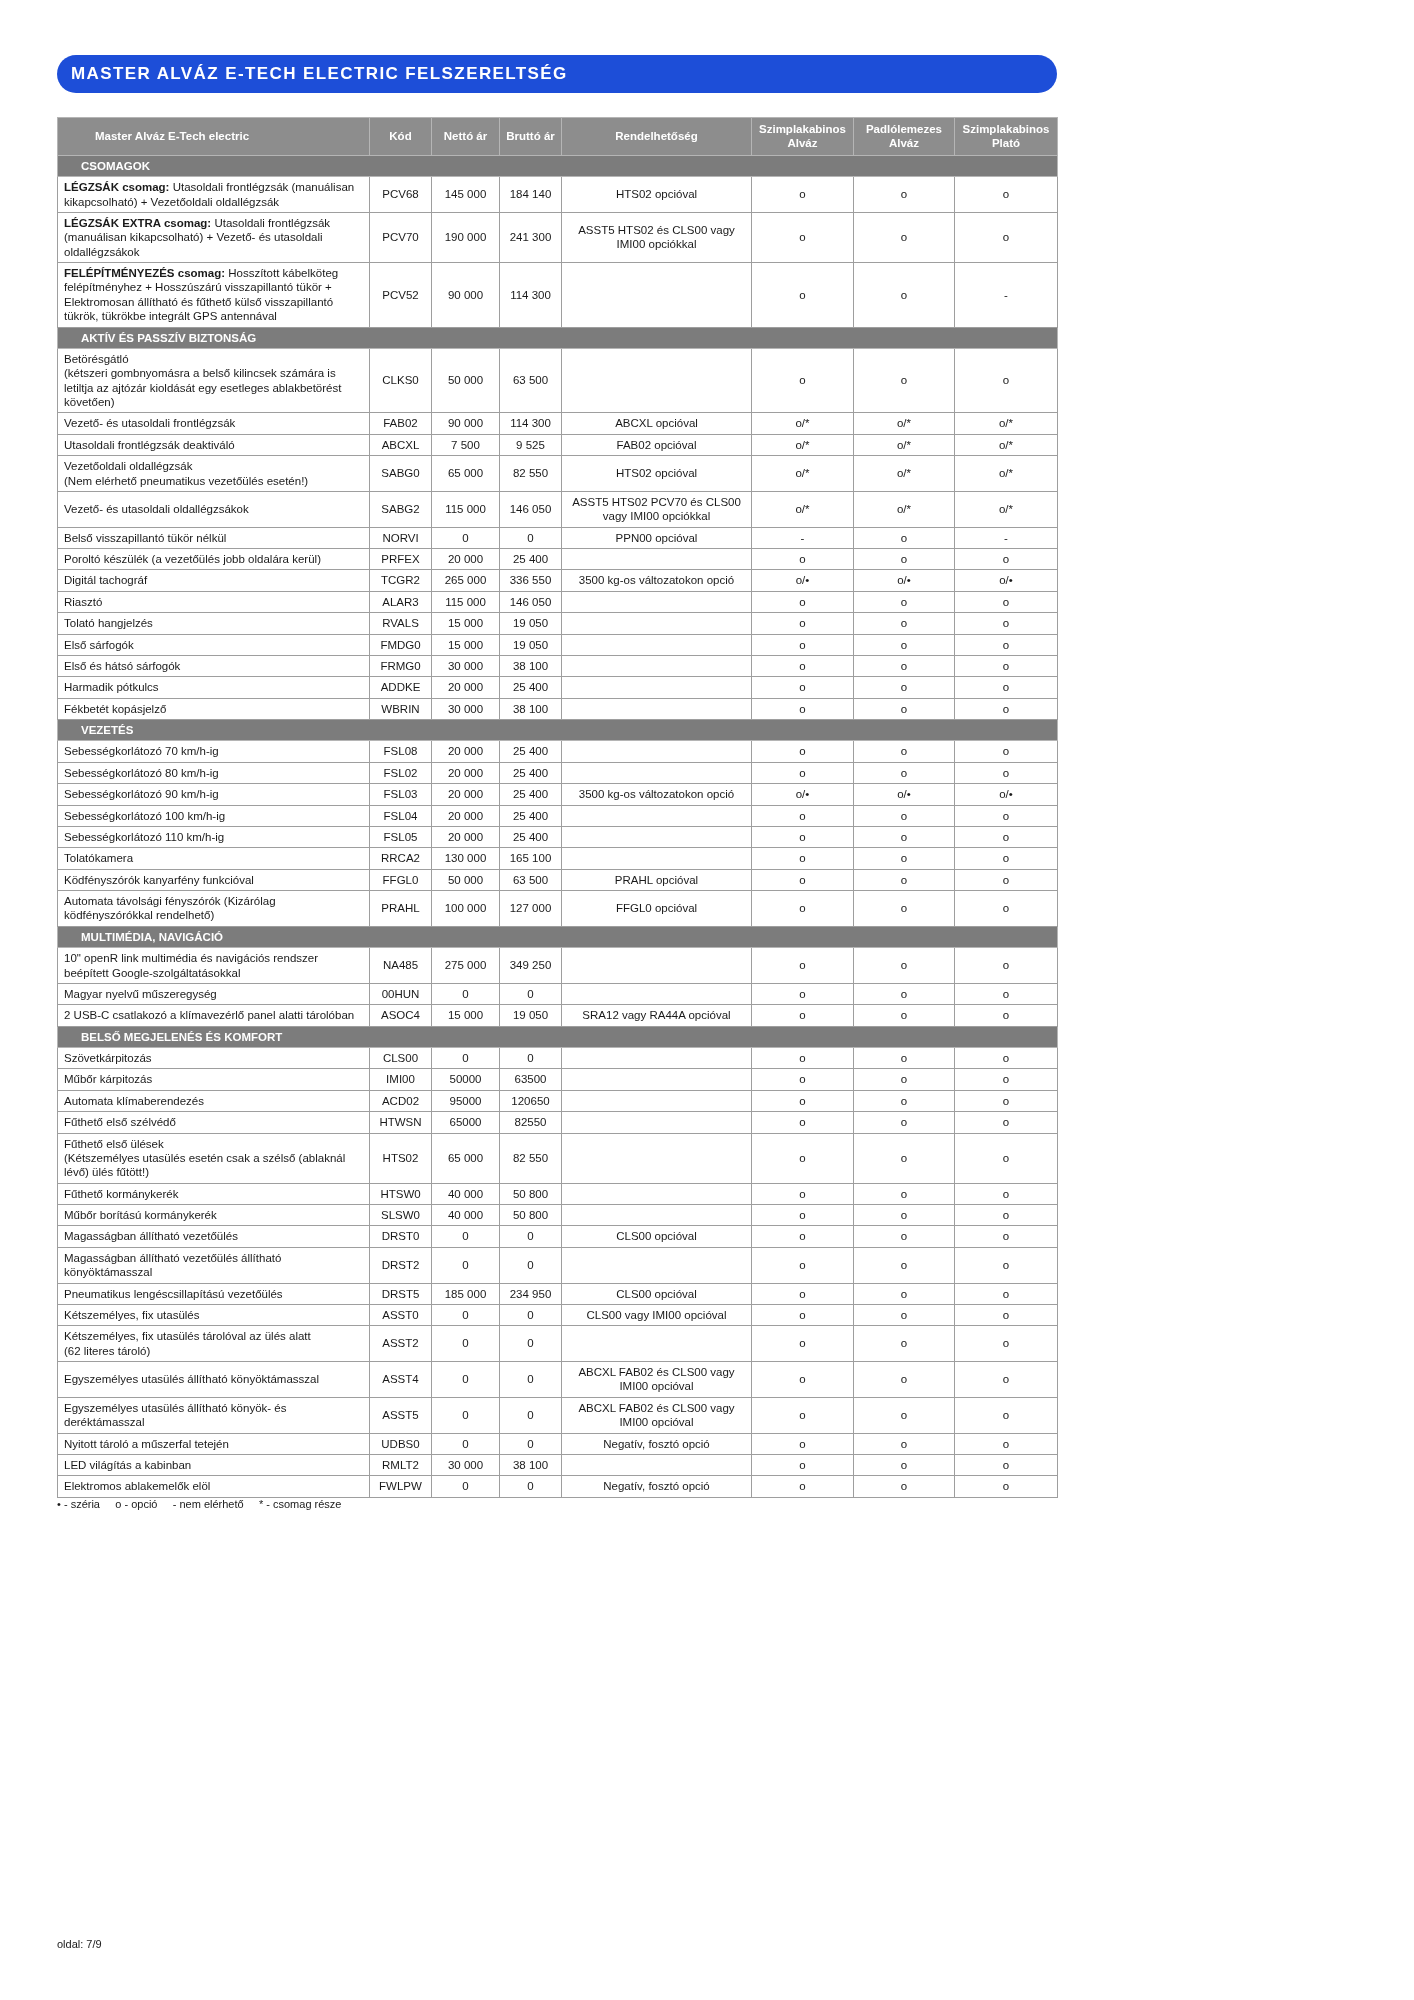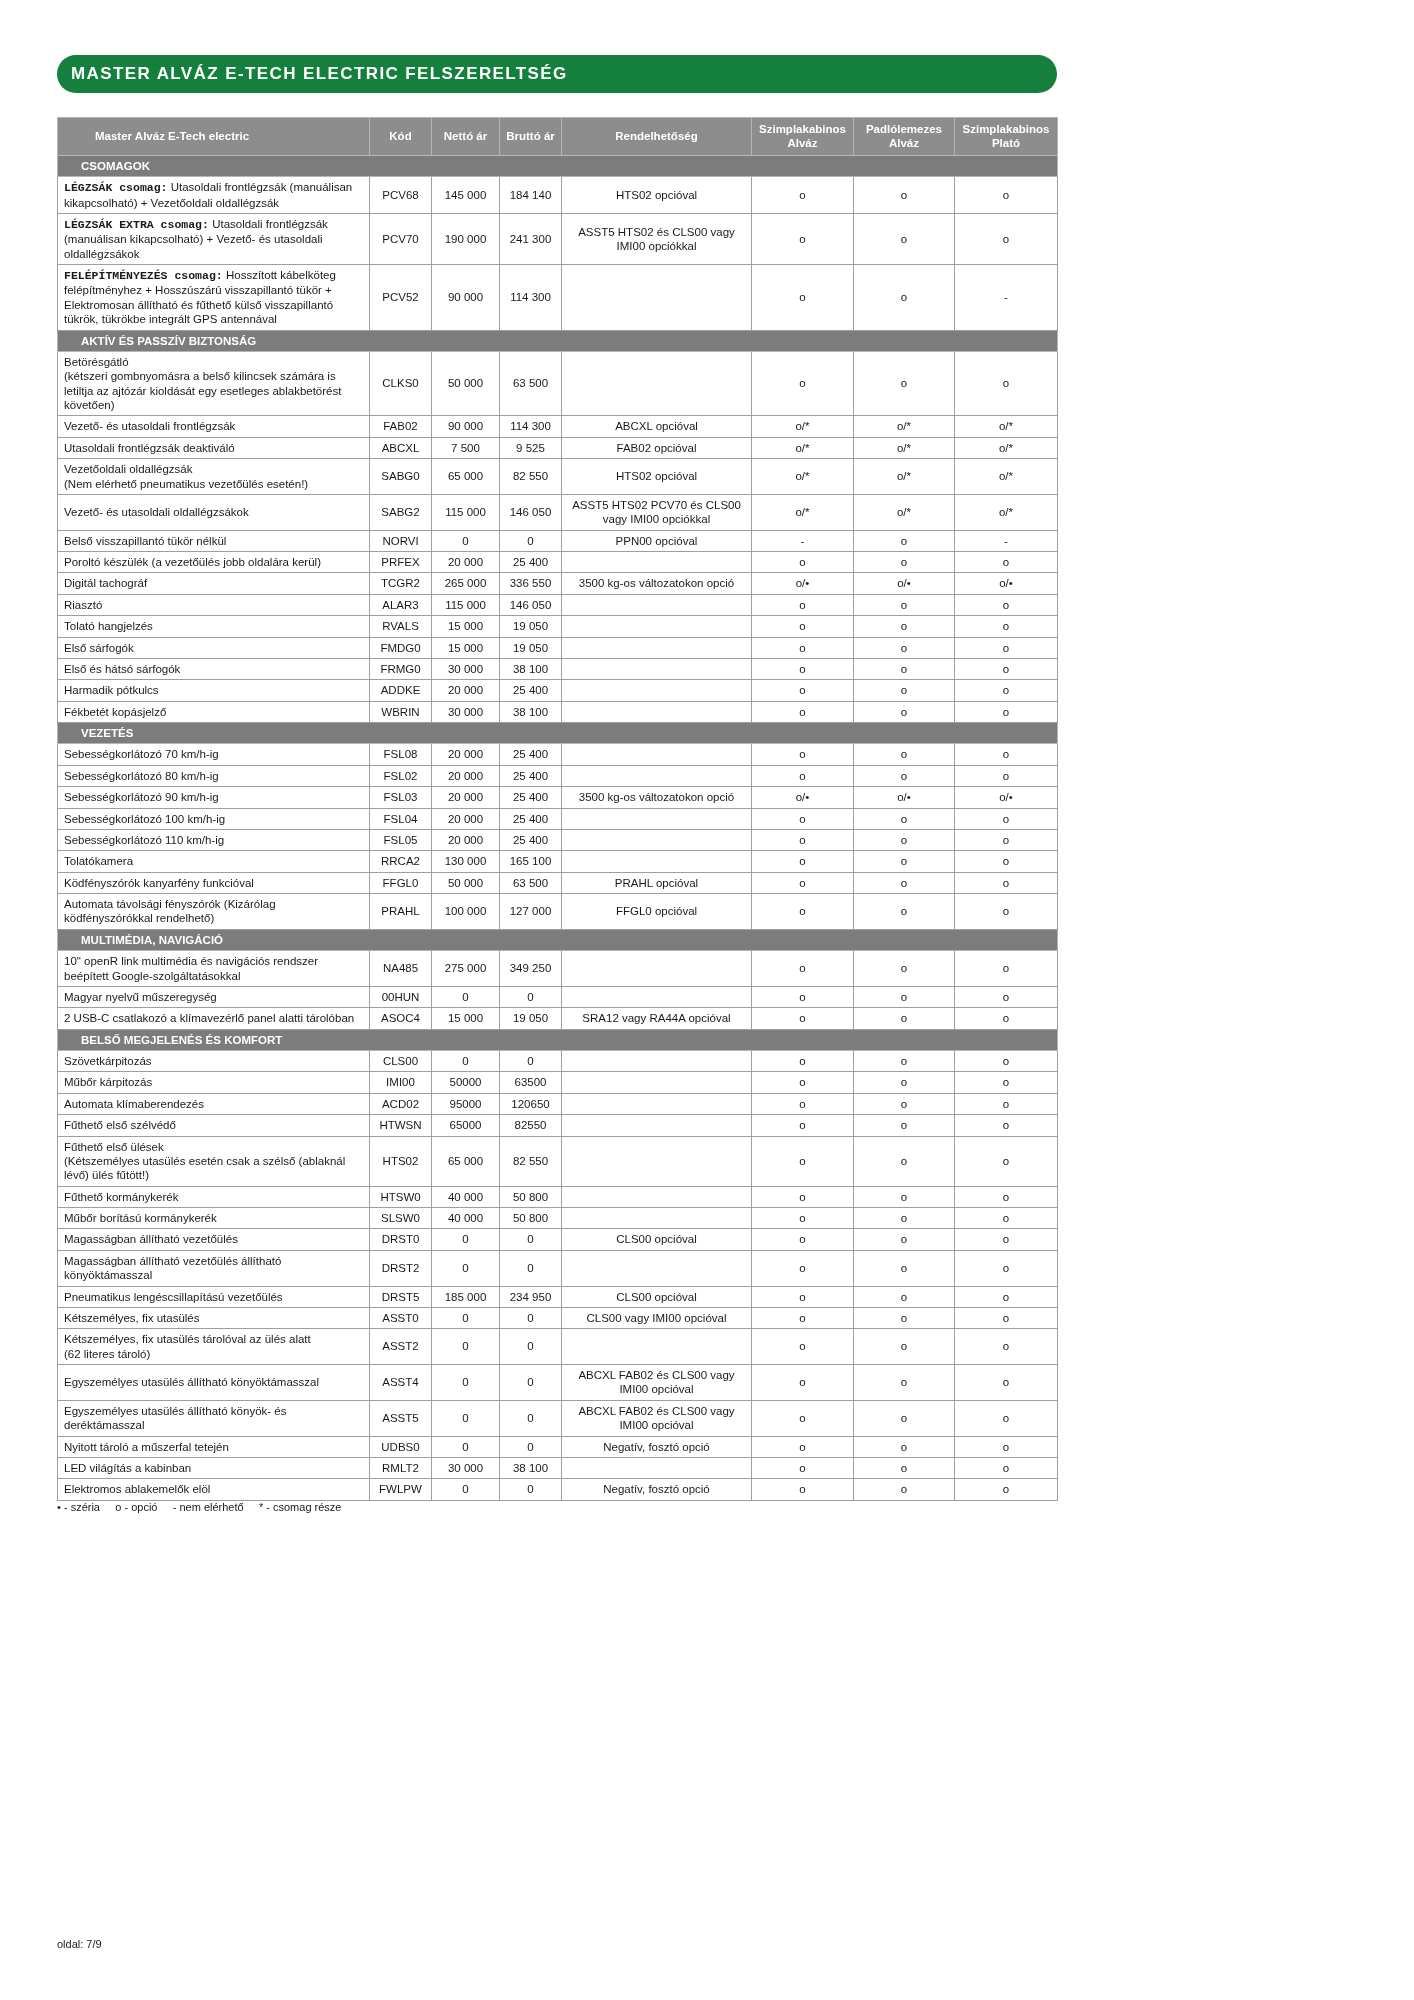--- a/index.html
+++ b/index.html
@@ -15,21 +15,21 @@
     position: relative;
     overflow: hidden;
   }
   .page {
     position: absolute;
     left: 57px;
     top: 55px;
     width: 1000px;
   }
   .title-bar {
-    background: #15803d;
+    background: #1d4ed8;
     color: #ffffff;
     font-weight: bold;
     font-size: 17px;
     letter-spacing: 1.4px;
     padding: 9px 14px;
     box-sizing: border-box;
     border-radius: 19px;
   }
   table.equip-table {
     border-collapse: collapse;
@@ -59,21 +59,21 @@
   }
   tr.section-row td {
     background: #7c7c7c;
     color: #ffffff;
     font-weight: bold;
     border: 1px solid #b5b5b5;
     padding: 3px 23px;
   }
   td.c-name { text-align: left; white-space: pre-line; }
   td.c-code, td.c-net, td.c-gross, td.c-order, td.c-av { text-align: center; }
-  td.c-name b { font-weight: bold; font-family: Liberation Mono, monospace; }
+  td.c-name b { font-weight: bold; }
   .footnote {
     font-size: 11px;
     white-space: pre;
     color: #1a1a1a;
   }
   .page-number {
     position: absolute;
     left: 57px;
     top: 1938px;
     font-size: 11px;

